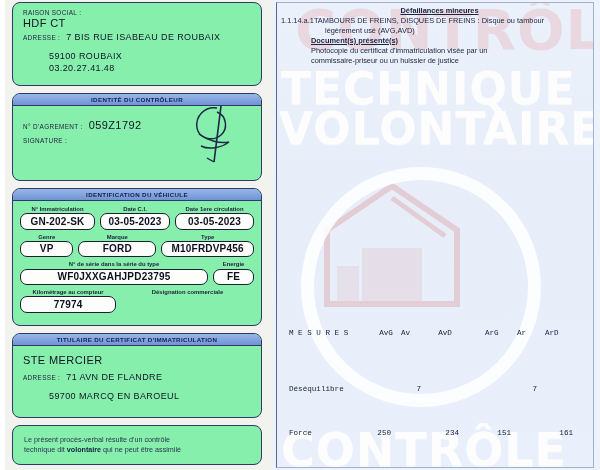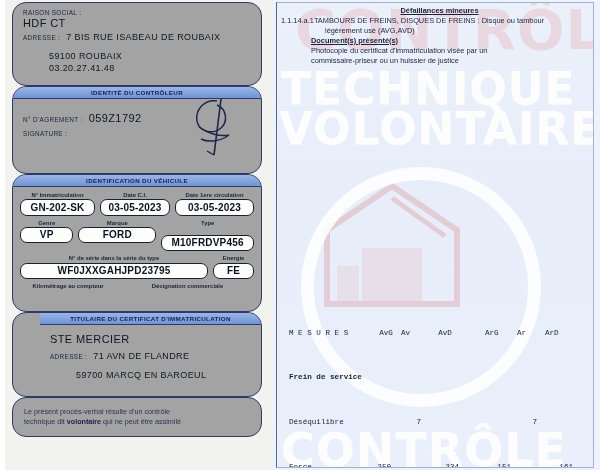--- a/index.html
+++ b/index.html
@@ -20,24 +20,25 @@
     padding:2px 10px 0 12px;
     overflow:hidden;
   }
   .left-col:before{
     content:"";position:absolute;left:0;top:0;width:5px;height:100%;
     background:#ffffff;
   }
 
   .card{
     position:relative;
-    background:#a3a3a3;
+    background:#86efac;
     border:1.3px solid #2f3a66;
-    border-radius:14px;
+    border-radius:8px;
     box-sizing:border-box;
+    margin-bottom:7px;
     overflow:hidden;
   }
   .card-hdr{
     background:linear-gradient(#9ab6e8,#6f93d6);
     border-bottom:1px solid #2f3a66;
     text-align:center;
     font-size:6.2px;
     font-weight:bold;
     letter-spacing:.35px;
     color:#13204d;
@@ -73,21 +74,21 @@
     text-align:center;
     font-size:10px;
     letter-spacing:.2px;
     padding:1.5px 2px 2px;
     box-sizing:border-box;
     color:#0e1020;
     white-space:nowrap;
     overflow:hidden;
   }
   .f-imma{flex:1.12;} .f-ci{flex:1.05;} .f-circ{flex:1.18;}
-  .f-genre{flex:.72;} .f-marque{flex:1.05;} .f-type{flex:1.25;gap:8px;}
+  .f-genre{flex:.72;} .f-marque{flex:1.05;} .f-type{flex:1.25;}
   .f-serie{flex:2.85;} .f-energie{flex:.62;}
   .f-km{flex:1.12;} .f-desig{flex:1.55;}
 
   
   .holder-body{padding:8px 10px 11px;}
 
   
   .legal{
     font-size:7.2px;line-height:1.42;
     text-align:justify;
@@ -263,30 +264,31 @@
           </div>
           <div class="fld f-energie">
             <div class="fld-cap">Energie</div>
             <div class="fld-box">FE</div>
           </div>
         </div>
 
         <div class="frow">
           <div class="fld f-km">
             <div class="fld-cap">Kilométrage au compteur</div>
+            <div class="fld-box">77974</div>
           </div>
           <div class="fld f-desig">
             <div class="fld-cap">Désignation commerciale</div>
           </div>
         </div>
 
       </div>
     </div>
 
-    <div class="card" style="height:85px;padding-left:27px;">
+    <div class="card" style="height:85px;">
       <div class="card-hdr">TITULAIRE DU CERTIFICAT D'IMMATRICULATION</div>
       <div class="holder-body">
         <div class="big">STE MERCIER</div>
         <div class="row-inline" style="margin-top:6px;text-align:right;">
           <span class="lbl">ADRESSE :</span>
           <span class="med">71 AVN DE FLANDRE</span>
         </div>
         <div class="med indent" style="margin-top:9px;">59700 MARCQ EN BAROEUL</div>
       </div>
     </div>
@@ -341,29 +343,20 @@
         <div class="mrow">
           <span class="mlab">M E S U R E S</span>
           <span class="mv h-avg">AvG</span>
           <span class="mv h-av">Av</span>
           <span class="mv h-avd">AvD</span>
           <span class="mv h-arg">ArG</span>
           <span class="mv h-ar">Ar</span>
           <span class="mv h-ard">ArD</span>
         </div>
 
-        <div class="mrow sec">
-          <span class="mlab">Frein de service</span>
-          <span class="mv c-avg"></span>
-          <span class="mv c-av"></span>
-          <span class="mv c-avd"></span>
-          <span class="mv c-arg"></span>
-          <span class="mv c-ar"></span>
-          <span class="mv c-ard"></span>
-        </div>
 
         <div class="mrow">
           <span class="mlab">Déséquilibre</span>
           <span class="mv c-avg"></span>
           <span class="mv c-av">7</span>
           <span class="mv c-avd"></span>
           <span class="mv c-arg"></span>
           <span class="mv c-ar">7</span>
           <span class="mv c-ard"></span>
         </div>

